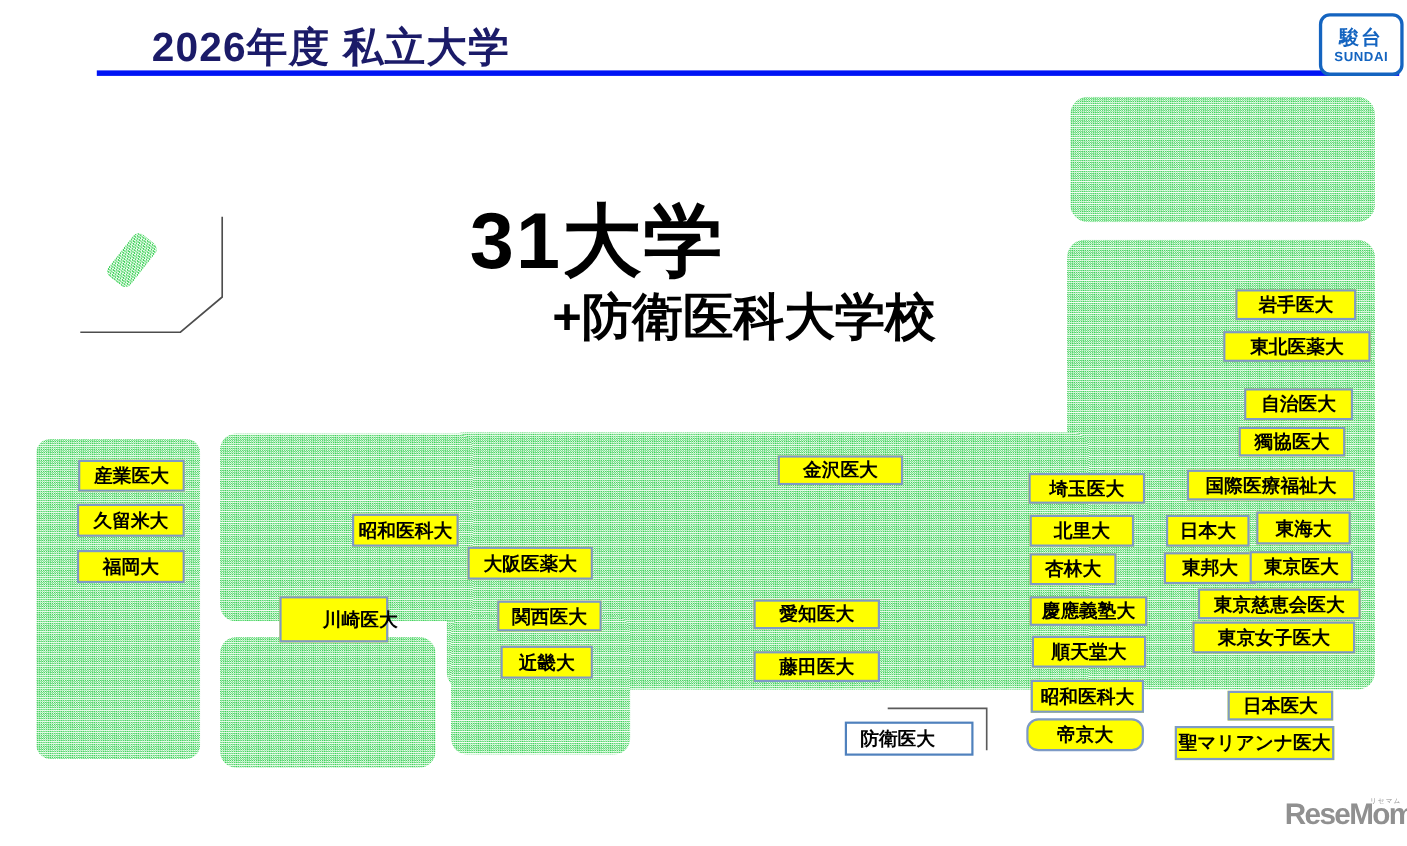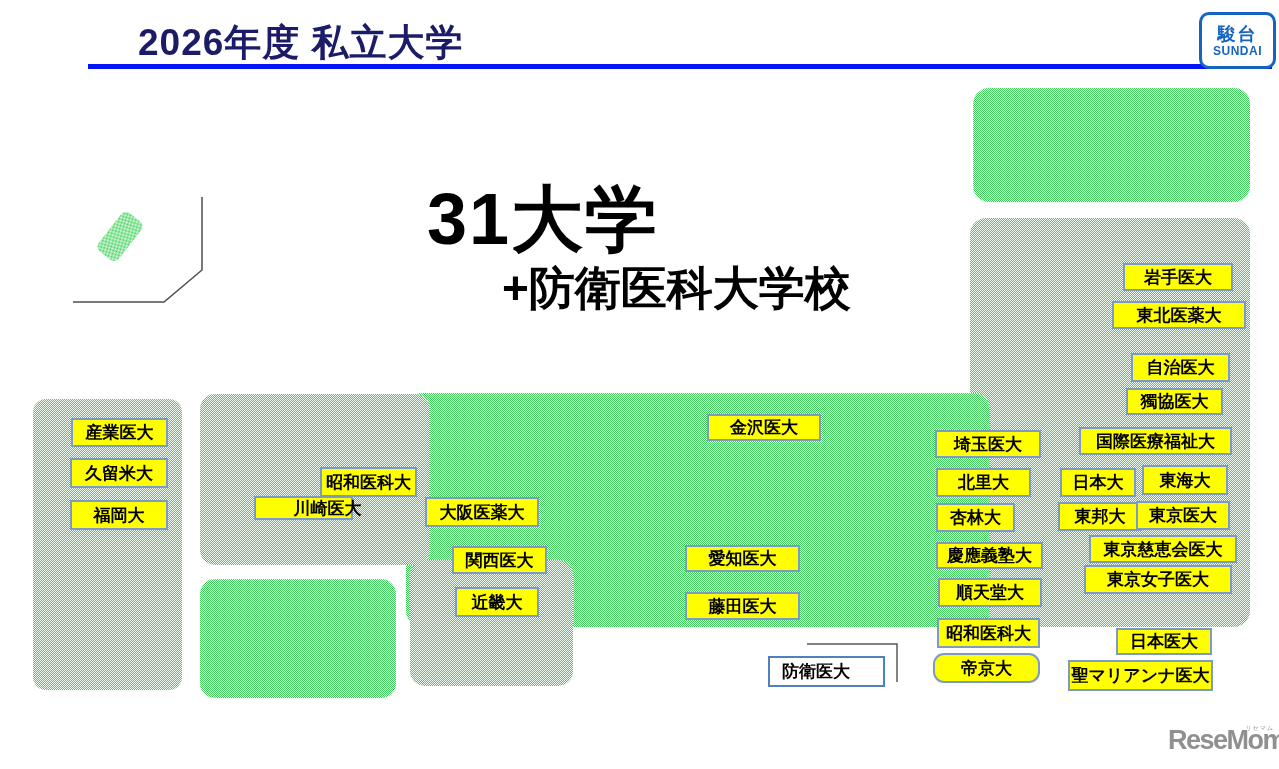--- a/index.html
+++ b/index.html
@@ -89,21 +89,21 @@
   <svg class="line-overlay" width="1279" height="769" viewBox="0 0 1279 769">
     <polyline points="202,197 202,270 164,302 73,302" fill="none" stroke="#4d4d4d" stroke-width="1.5"></polyline>
     <polyline points="807,644 897,644 897,682" fill="none" stroke="#5a5a5a" stroke-width="1.5"></polyline>
   </svg>
 
   <div class="ulabel" style="left:71px;top:418px;width:97px;height:29px;">産業医大</div>
   <div class="ulabel" style="left:70px;top:458px;width:98px;height:30px;">久留米大</div>
   <div class="ulabel" style="left:70px;top:500px;width:98px;height:30px;">福岡大</div>
 
   <div class="ulabel" style="left:320px;top:467px;width:97px;height:30px;">昭和医科大</div>
-  <div class="ulabel" style="left:254px;top:496px;width:99px;height:24px;padding-left:48px;">川崎医大</div>
+  <div class="ulabel" style="left:254px;top:542px;width:99px;height:42px;padding-left:48px;">川崎医大</div>
   <div class="ulabel" style="left:425px;top:497px;width:114px;height:30px;">大阪医薬大</div>
   <div class="ulabel" style="left:452px;top:546px;width:95px;height:28px;">関西医大</div>
   <div class="ulabel" style="left:455px;top:587px;width:84px;height:30px;">近畿大</div>
 
   <div class="ulabel" style="left:707px;top:414px;width:114px;height:27px;">金沢医大</div>
   <div class="ulabel" style="left:685px;top:545px;width:115px;height:27px;">愛知医大</div>
   <div class="ulabel" style="left:685px;top:592px;width:115px;height:28px;">藤田医大</div>
 
   <div class="ulabel" style="left:935px;top:430px;width:106px;height:28px;">埼玉医大</div>
   <div class="ulabel" style="left:936px;top:468px;width:95px;height:29px;">北里大</div>

